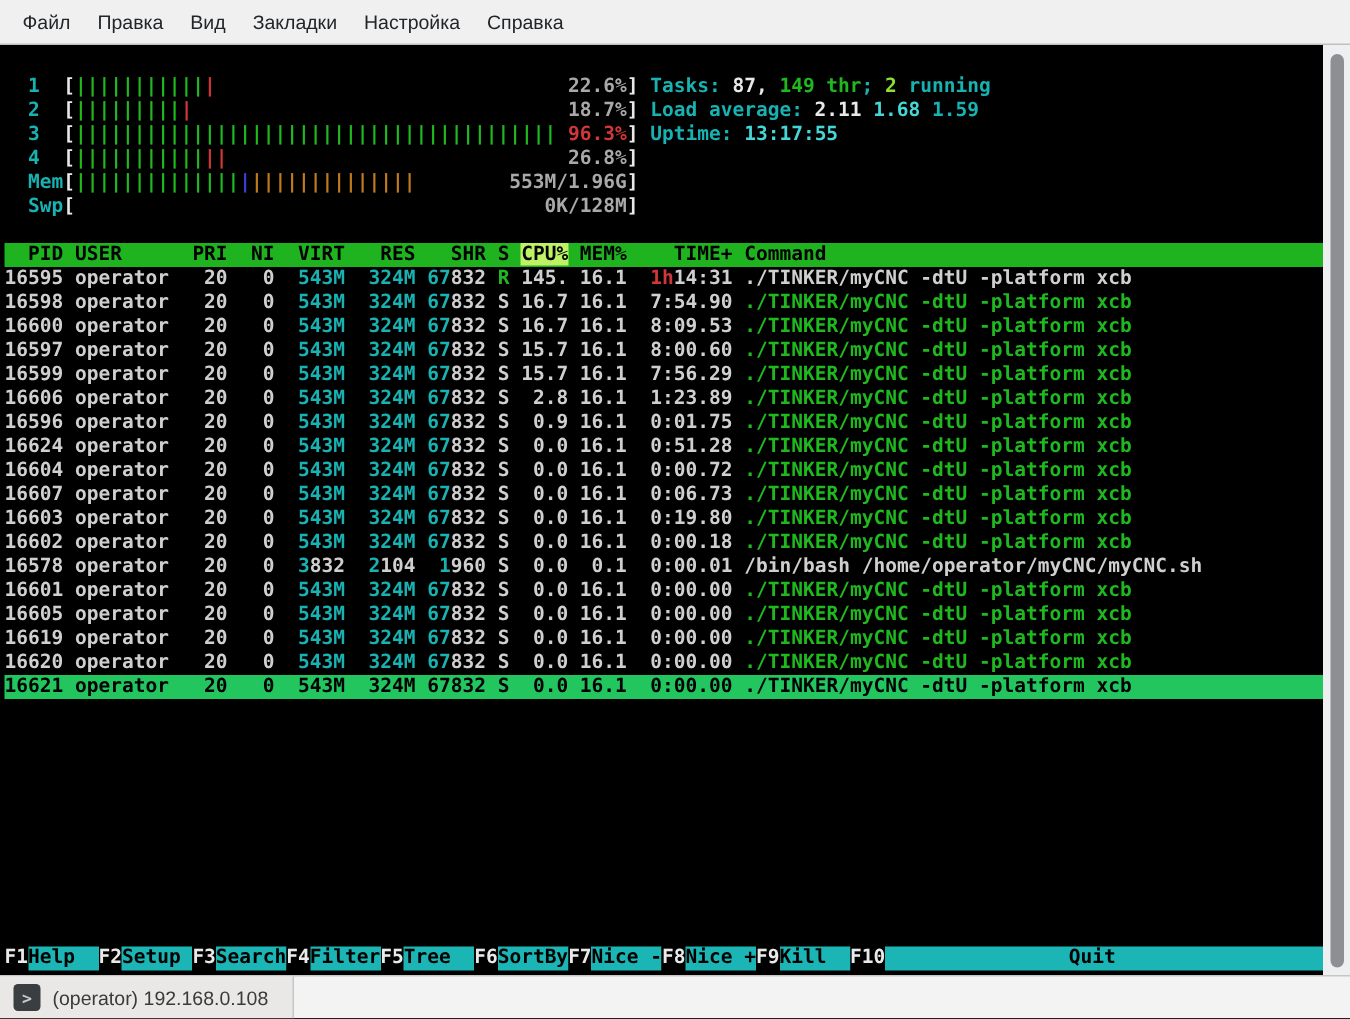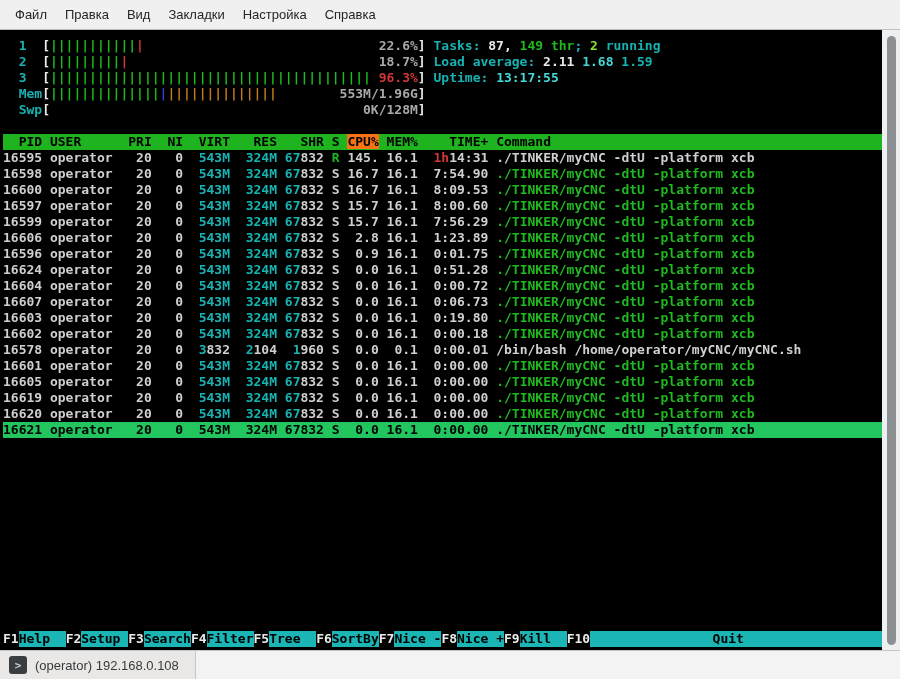--- a/index.html
+++ b/index.html
@@ -5,29 +5,29 @@
   html,body{margin:0;padding:0;background:#000;}
   .window{width:900px;height:679px;display:flex;flex-direction:column;overflow:hidden;
           font-family:"Liberation Sans",sans-serif;background:#000;}
   
   .menubar{height:30px;background:#f0f0f1;border-bottom:1px solid #bfbfbf;box-sizing:border-box;
            display:flex;align-items:flex-start;padding:0 6px;font-size:13px;color:#232629;flex:0 0 auto;}
   .menu-item{padding:0 9px;height:100%;display:flex;align-items:center;cursor:default;}
   
   .term-wrap{flex:1 1 auto;display:flex;min-height:0;}
   .term{position:relative;width:882px;background:#000;overflow:hidden;
-        font-family:"DejaVu Sans Mono",monospace;font-size:13px;line-height:16px;font-weight:bold;color:#cfcfcf;}
+        font-family:"DejaVu Sans Mono",monospace;font-size:13px;line-height:16px;font-weight:bold;color:#cfcfcf;margin-top:12px;}
   .htop{padding:8px 0 0 3px;}
   .line{white-space:pre;height:16px;}
   .s-cyan{color:#18b2b2;} .s-bcyan{color:#45d7d7;} .s-bwhite{color:#e9e9e9;}
   .s-white{color:#cfcfcf;} .s-gray{color:#a9a9a9;} .s-green{color:#1fb81f;}
   .s-lime{color:#8be234;} .s-red{color:#d23737;} .s-blue{color:#3d3dd8;} .s-orange{color:#bf7a1e;}
   .header-line{background:#1fb31f;color:#000;}
   .header-line span{color:#000;text-align:right;}
-  .th-sort{background:#f97316;}
+  .th-sort{background:#bef264;}
   .row-selected{background:#22c55e;}
   .row-selected span{color:#000 !important;}
   
   .fkeybar{position:absolute;left:0;right:0;bottom:3px;height:16px;display:flex;
            font-family:"DejaVu Sans Mono",monospace;font-size:13px;line-height:16px;font-weight:bold;
            white-space:pre;padding-left:3px;}
   .fk-key{color:#e9e9e9;background:#000;}
   .fk-label{color:#000;background:#1cb5b5;text-align:center;}
   .fk-last{flex:1 1 auto;}
   
@@ -55,20 +55,21 @@
     <span class="menu-item">Настройка</span>
     <span class="menu-item">Справка</span>
   </div>
 
   <div class="term-wrap">
     <div class="term">
       <div class="htop" id="htop">
           <div class="line"><span class="s-cyan">  1  </span><span class="s-bwhite">[</span><span class="s-green">|||||||||||</span><span class="s-red">|</span><span>                              </span><span class="s-gray">22.6%</span><span class="s-bwhite">]</span><span><span> </span><span class="s-cyan">Tasks: </span><span class="s-bwhite">87, </span><span class="s-green">149 thr</span><span class="s-cyan">; </span><span class="s-lime">2</span><span class="s-cyan"> running</span></span></div>
           <div class="line"><span class="s-cyan">  2  </span><span class="s-bwhite">[</span><span class="s-green">|||||||||</span><span class="s-red">|</span><span>                                </span><span class="s-gray">18.7%</span><span class="s-bwhite">]</span><span><span> </span><span class="s-cyan">Load average: </span><span class="s-bwhite">2.11 </span><span class="s-bcyan">1.68 </span><span class="s-cyan">1.59</span></span></div>
           <div class="line"><span class="s-cyan">  3  </span><span class="s-bwhite">[</span><span class="s-green">|||||||||||||||||||||||||||||||||||||||||</span><span> </span><span class="s-red">96.3%</span><span class="s-bwhite">]</span><span><span> </span><span class="s-cyan">Uptime: </span><span class="s-bcyan">13:17:55</span></span></div>
+          <div class="line"><span class="s-cyan">  4  </span><span class="s-bwhite">[</span><span class="s-green">|||||||||||</span><span class="s-red">||</span><span>                             </span><span class="s-gray">26.8%</span><span class="s-bwhite">]</span></div>
           <div class="line"><span class="s-cyan">  Mem</span><span class="s-bwhite">[</span><span class="s-green">||||||||||||||</span><span class="s-blue">|</span><span class="s-orange">||||||||||||||</span><span>        </span><span class="s-gray">553M/1.96G</span><span class="s-bwhite">]</span></div>
           <div class="line"><span class="s-cyan">  Swp</span><span class="s-bwhite">[</span><span>                                        </span><span class="s-gray">0K/128M</span><span class="s-bwhite">]</span></div>
           <div class="line"></div>
           <div class="line header-line"><span>  PID</span><span> </span><span>USER     </span><span> </span><span>PRI</span><span> </span><span> NI</span><span> </span><span> VIRT</span><span> </span><span>  RES</span><span> </span><span>  SHR</span><span> </span><span>S</span><span> </span><span class="th-sort">CPU%</span><span> </span><span>MEM%</span><span> </span><span>   TIME+</span><span> </span><span>Command</span></div>
           <div class="line"><span class="s-white">16595 </span><span class="s-white">operator  </span><span class="s-white"> 20 </span><span class="s-white">  0 </span><span class="s-cyan"> 543M</span><span> </span><span class="s-cyan"> 324M</span><span> </span><span class="s-cyan">67</span><span class="s-white">832</span><span> </span><span class="s-green">R </span><span class="s-white">145. </span><span class="s-white">16.1 </span><span class="s-red"> 1h</span><span class="s-white">14:31 </span><span class="s-white">./TINKER/myCNC -dtU -platform xcb</span></div>
           <div class="line"><span class="s-white">16598 </span><span class="s-white">operator  </span><span class="s-white"> 20 </span><span class="s-white">  0 </span><span class="s-cyan"> 543M</span><span> </span><span class="s-cyan"> 324M</span><span> </span><span class="s-cyan">67</span><span class="s-white">832</span><span> </span><span class="s-white">S </span><span class="s-white">16.7 </span><span class="s-white">16.1 </span><span class="s-white"> 7:54.90 </span><span class="s-green">./TINKER/myCNC -dtU -platform xcb</span></div>
           <div class="line"><span class="s-white">16600 </span><span class="s-white">operator  </span><span class="s-white"> 20 </span><span class="s-white">  0 </span><span class="s-cyan"> 543M</span><span> </span><span class="s-cyan"> 324M</span><span> </span><span class="s-cyan">67</span><span class="s-white">832</span><span> </span><span class="s-white">S </span><span class="s-white">16.7 </span><span class="s-white">16.1 </span><span class="s-white"> 8:09.53 </span><span class="s-green">./TINKER/myCNC -dtU -platform xcb</span></div>
           <div class="line"><span class="s-white">16597 </span><span class="s-white">operator  </span><span class="s-white"> 20 </span><span class="s-white">  0 </span><span class="s-cyan"> 543M</span><span> </span><span class="s-cyan"> 324M</span><span> </span><span class="s-cyan">67</span><span class="s-white">832</span><span> </span><span class="s-white">S </span><span class="s-white">15.7 </span><span class="s-white">16.1 </span><span class="s-white"> 8:00.60 </span><span class="s-green">./TINKER/myCNC -dtU -platform xcb</span></div>
           <div class="line"><span class="s-white">16599 </span><span class="s-white">operator  </span><span class="s-white"> 20 </span><span class="s-white">  0 </span><span class="s-cyan"> 543M</span><span> </span><span class="s-cyan"> 324M</span><span> </span><span class="s-cyan">67</span><span class="s-white">832</span><span> </span><span class="s-white">S </span><span class="s-white">15.7 </span><span class="s-white">16.1 </span><span class="s-white"> 7:56.29 </span><span class="s-green">./TINKER/myCNC -dtU -platform xcb</span></div>
           <div class="line"><span class="s-white">16606 </span><span class="s-white">operator  </span><span class="s-white"> 20 </span><span class="s-white">  0 </span><span class="s-cyan"> 543M</span><span> </span><span class="s-cyan"> 324M</span><span> </span><span class="s-cyan">67</span><span class="s-white">832</span><span> </span><span class="s-white">S </span><span class="s-white"> 2.8 </span><span class="s-white">16.1 </span><span class="s-white"> 1:23.89 </span><span class="s-green">./TINKER/myCNC -dtU -platform xcb</span></div>

